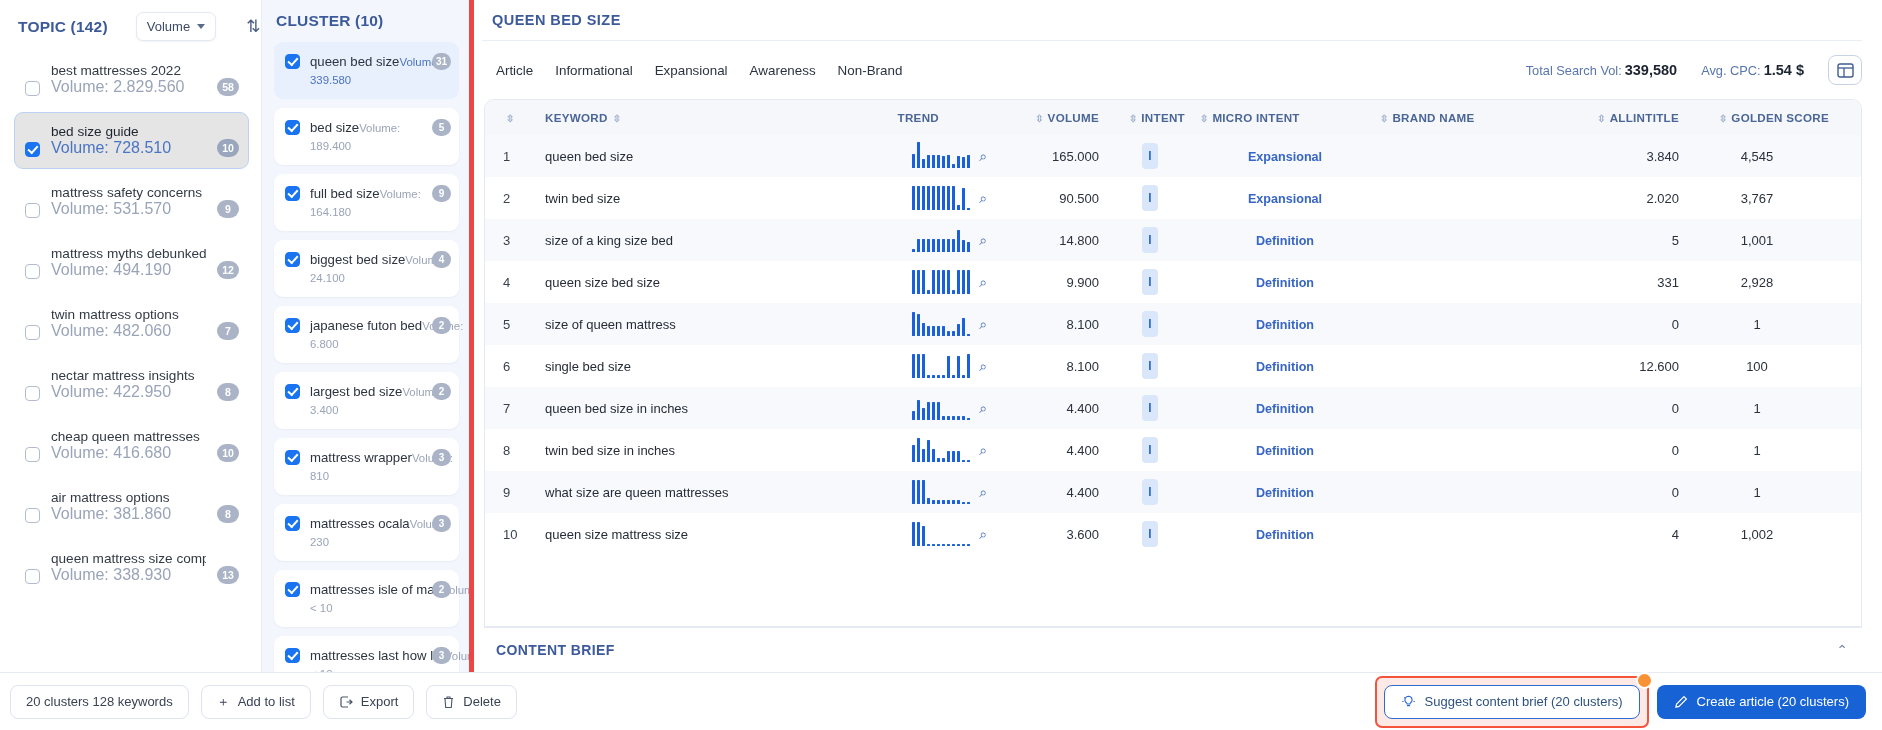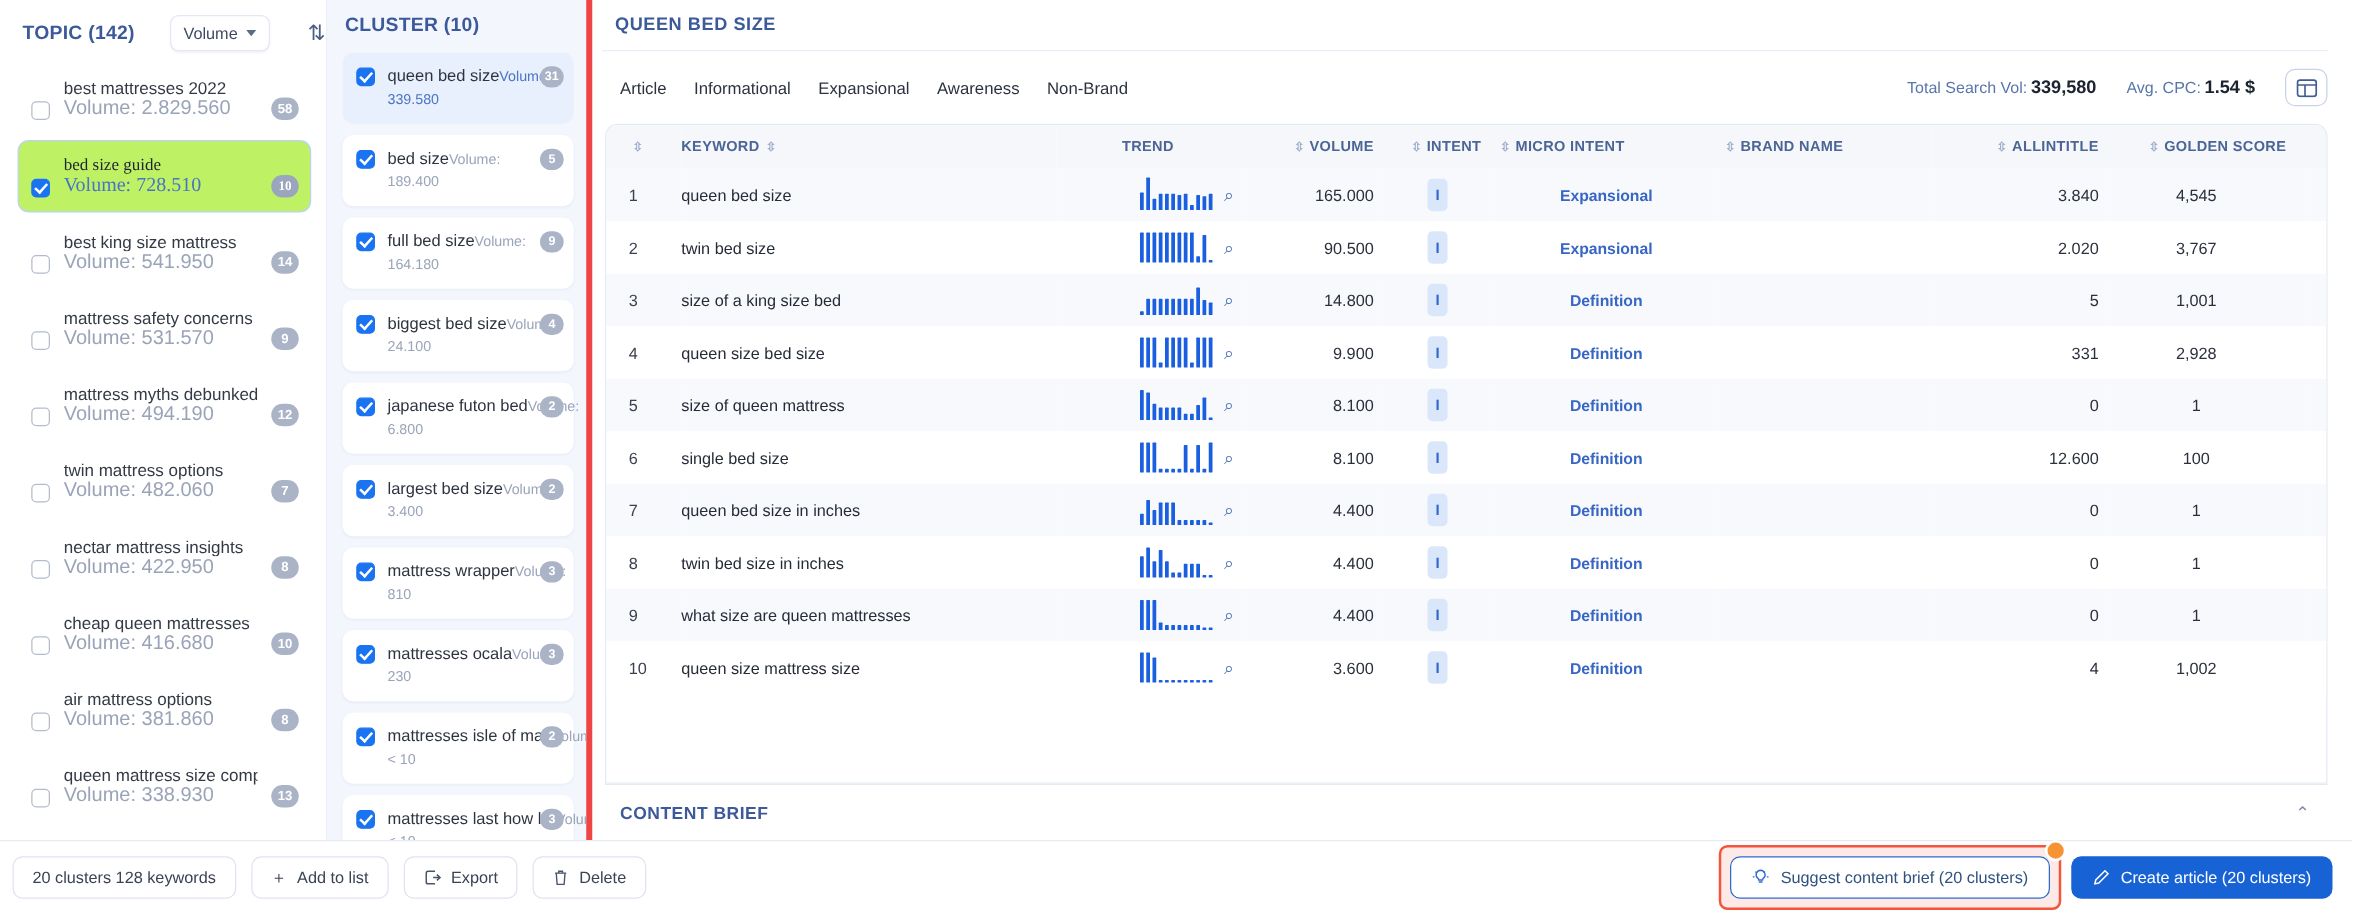--- a/index.html
+++ b/index.html
@@ -36,21 +36,21 @@
   .caret { width: 0; height: 0; border-left: 4px solid transparent; border-right: 4px solid transparent;
            border-top: 5px solid #5a6b88; display:inline-block; }
   .sort-dir { color: #4a5e85; font-size: 17px; cursor: pointer; padding: 0 6px 0 2px; line-height: 1; }
 
   .topic-list { overflow: hidden; padding: 0 12px 0 14px; flex: 1; min-height: 0; }
   .topic-item {
     display: flex; align-items: flex-end; gap: 11px;
     padding: 11px 9px 11px 10px; border-radius: 9px; margin-bottom: 4px;
     cursor: pointer; border: 1px solid transparent; position: relative;
   }
-  .topic-item.selected { background: #bef264; border-color: #bcd2f5; font-family: Liberation Serif, serif; }
+  .topic-item.selected { background: #e5e5e5; border-color: #bcd2f5; }
   .tp-texts { flex: 1; min-width: 0; }
   .tp-label {
     font-size: 13.6px; color: #333a45; white-space: nowrap;
     overflow: hidden; text-overflow: clip; display: block;
   }
   .topic-item.selected .tp-label { color: #1d2430; }
   .tp-vol { font-size: 16px; color: #9aa4b8; margin-top: 4px; white-space: nowrap; }
   .topic-item.selected .tp-vol { color: #4a74c4; }
   .count-pill {
     flex: 0 0 auto; min-width: 22px; height: 18px; border-radius: 9px;
@@ -220,25 +220,20 @@
       <div class="topic-list" id="topic-list">
           <div class="topic-item">
             <span class="cbox"></span>
             <span class="tp-texts"><span class="tp-label">best mattresses 2022</span><span class="tp-vol">Volume: 2.829.560</span></span>
             <span class="count-pill">58</span>
           </div>
           <div class="topic-item selected">
             <span class="cbox checked"></span>
             <span class="tp-texts"><span class="tp-label">bed size guide</span><span class="tp-vol">Volume: 728.510</span></span>
             <span class="count-pill">10</span>
-          </div>
-          <div class="topic-item">
-            <span class="cbox"></span>
-            <span class="tp-texts"><span class="tp-label">best king size mattress</span><span class="tp-vol">Volume: 541.950</span></span>
-            <span class="count-pill">14</span>
           </div>
           <div class="topic-item">
             <span class="cbox"></span>
             <span class="tp-texts"><span class="tp-label">mattress safety concerns</span><span class="tp-vol">Volume: 531.570</span></span>
             <span class="count-pill">9</span>
           </div>
           <div class="topic-item">
             <span class="cbox"></span>
             <span class="tp-texts"><span class="tp-label">mattress myths debunked</span><span class="tp-vol">Volume: 494.190</span></span>
             <span class="count-pill">12</span>

